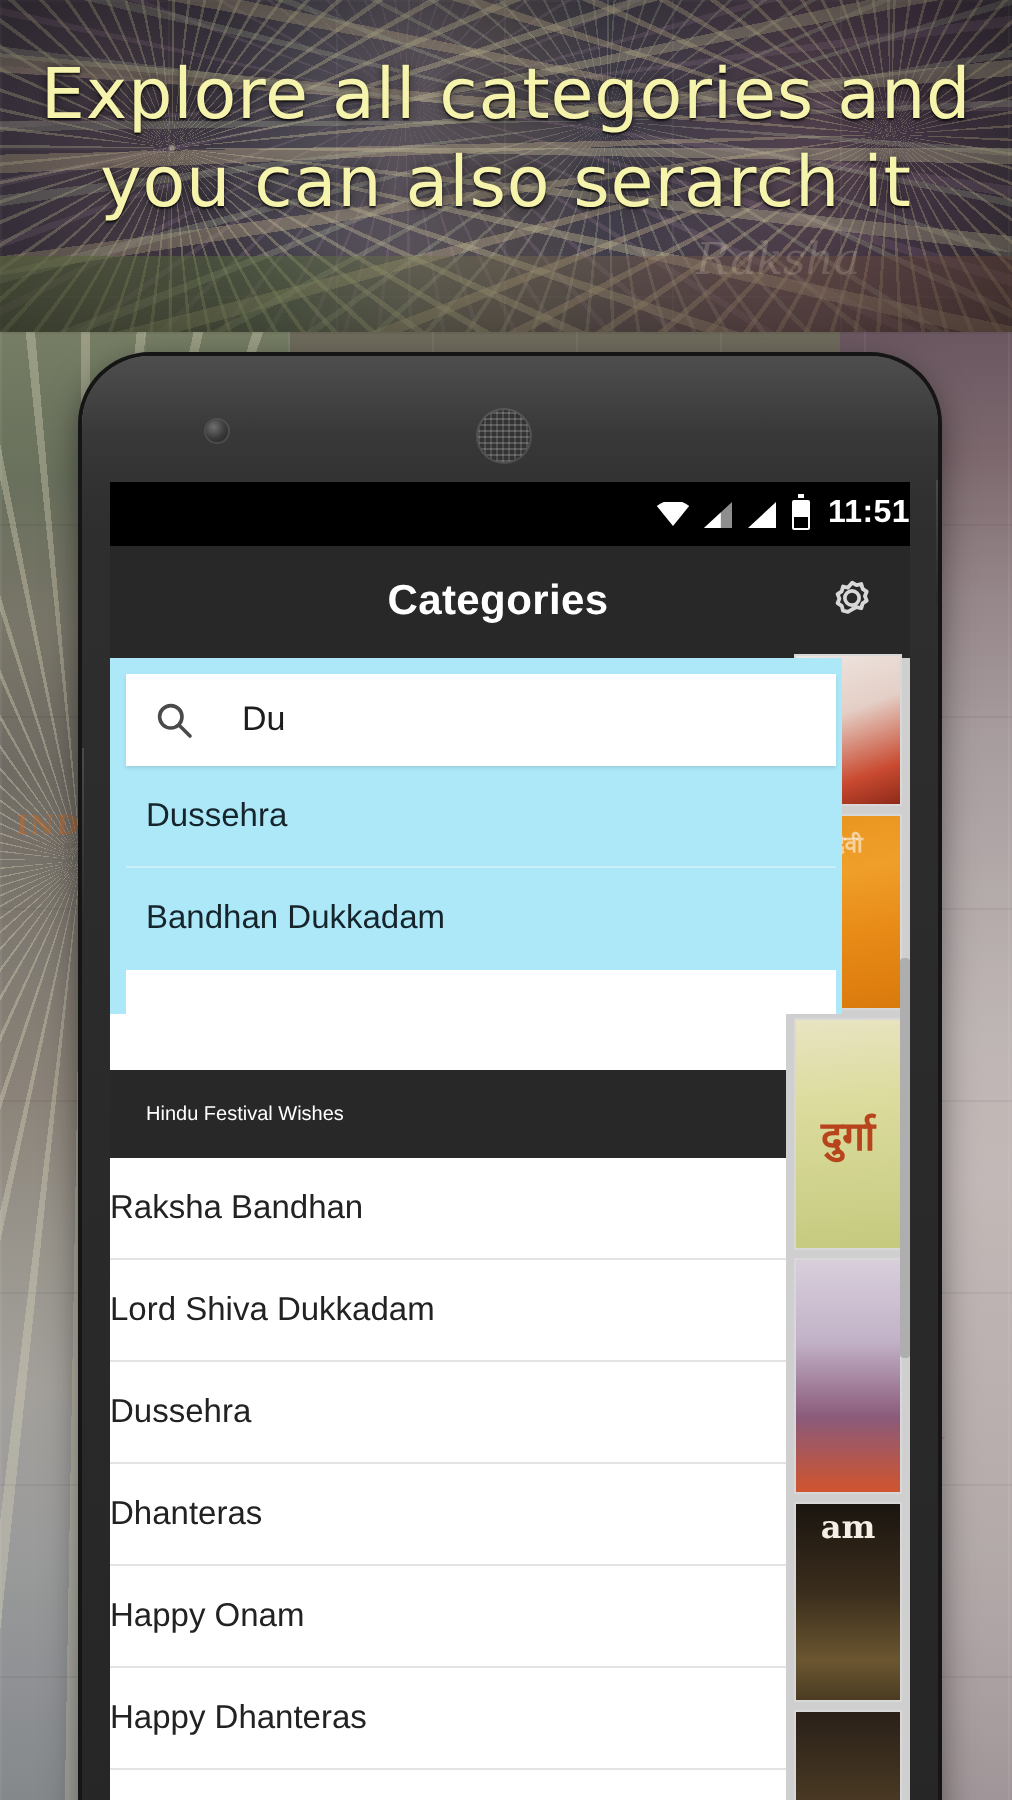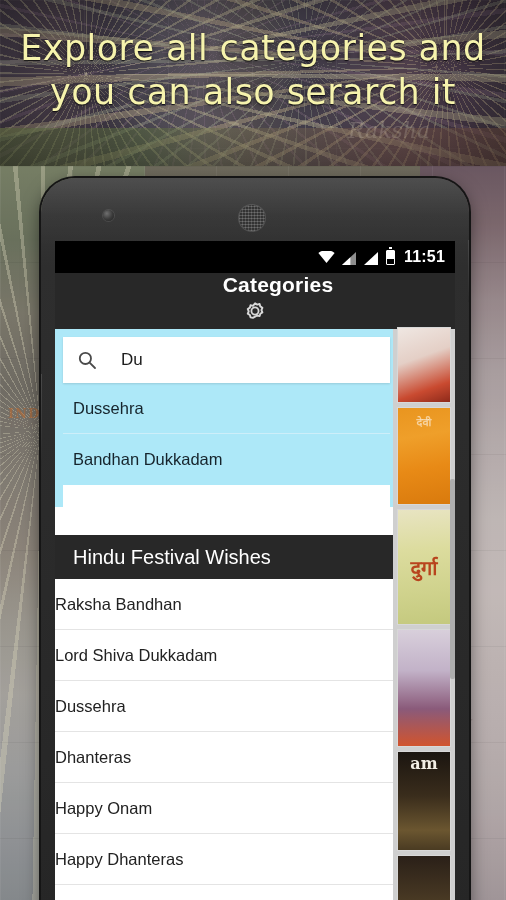--- a/index.html
+++ b/index.html
@@ -151,21 +151,21 @@
   
   .screen {
     position: absolute; left: 14px; top: 63px; width: 400px; height: 690px;
     overflow: hidden; background: #ffffff;
   }
 
   
   .statusbar {
     position: relative; height: 32px; background: #000;
     display: flex; align-items: center; justify-content: flex-end;
-    padding-right: 10px; gap: 7px;
+    gap: 7px;
   }
   .sb-wifi { width: 17px; height: 12px; position: relative; }
   .sb-wifi svg { display: block; }
   .sb-sig { width: 15px; height: 13px; position: relative; }
   .sb-batt {
     width: 9px; height: 15px; position: relative;
     border: 1.6px solid #fff; border-radius: 1px;
     background: linear-gradient(180deg, #fff 0 58%, #000 58% 100%);
   }
   .sb-batt::before {
@@ -174,21 +174,21 @@
   }
   .sb-time {
     color: #fff; font-size: 16px; font-weight: bold;
     font-family: "Liberation Sans", sans-serif; letter-spacing: .2px;
     margin-left: 2px;
   }
 
   
   .actionbar {
     position: relative; height: 56px; background: #282828;
-    display: flex; align-items: center; flex-direction: column;
+    display: flex; align-items: center;
   }
   .ab-title {
     flex: 1; text-align: center; color: #fff;
     font-size: 21px; font-weight: bold;
     font-family: "Liberation Sans", sans-serif;
     letter-spacing: .2px; padding-left: 46px;
   }
   .ab-gear {
     width: 58px; height: 56px; display: flex;
     align-items: center; justify-content: center;
@@ -219,21 +219,21 @@
     position: absolute; right: 63px; top: 206px; width: 4px; height: 160px;
     background: #b6b6b6; border-radius: 2px;
   }
   .frame-scroll {
     position: absolute; right: 0px; top: 150px; width: 5px; height: 200px;
     background: rgba(170,170,170,.9); border-radius: 2px;
   }
 
   
   .search-wrap {
-    position: absolute; left: 0; top: 0; width: 338px;
+    position: absolute; left: 0; top: 0; width: 366px;
     background: #ADE8F8;
     padding: 8px 3px 0 8px;
   }
   .search-box {
     height: 46px; background: #fff;
     display: flex; align-items: center; padding: 0 14px;
     box-shadow: 0 1px 2px rgba(0,0,0,.12);
   }
   .search-icon { width: 20px; height: 20px; flex: 0 0 20px; }
   .search-value {
@@ -251,21 +251,21 @@
     border-bottom: 1px solid #cdeef9;
   }
   .suggest li:last-child { border-bottom: none; }
   .suggest-tail { height: 22px; background: #fff; }
 
   
   .section-head {
     position: absolute; left: 0; top: 0; width: 338px; height: 44px;
     background: #282828; color: #fff;
     display: flex; align-items: center; padding-left: 18px;
-    font-size: 20px; font-family: "Liberation Sans", sans-serif;
+    font-size: 10px; font-family: "Liberation Sans", sans-serif;
   }
 
   
   .cat-list {
     position: absolute; left: 0; width: 338px;
     background: #fff; list-style: none;
   }
   .cat-list li {
     height: 51px; display: flex; align-items: center;
     font-size: 16.5px; color: #222;

